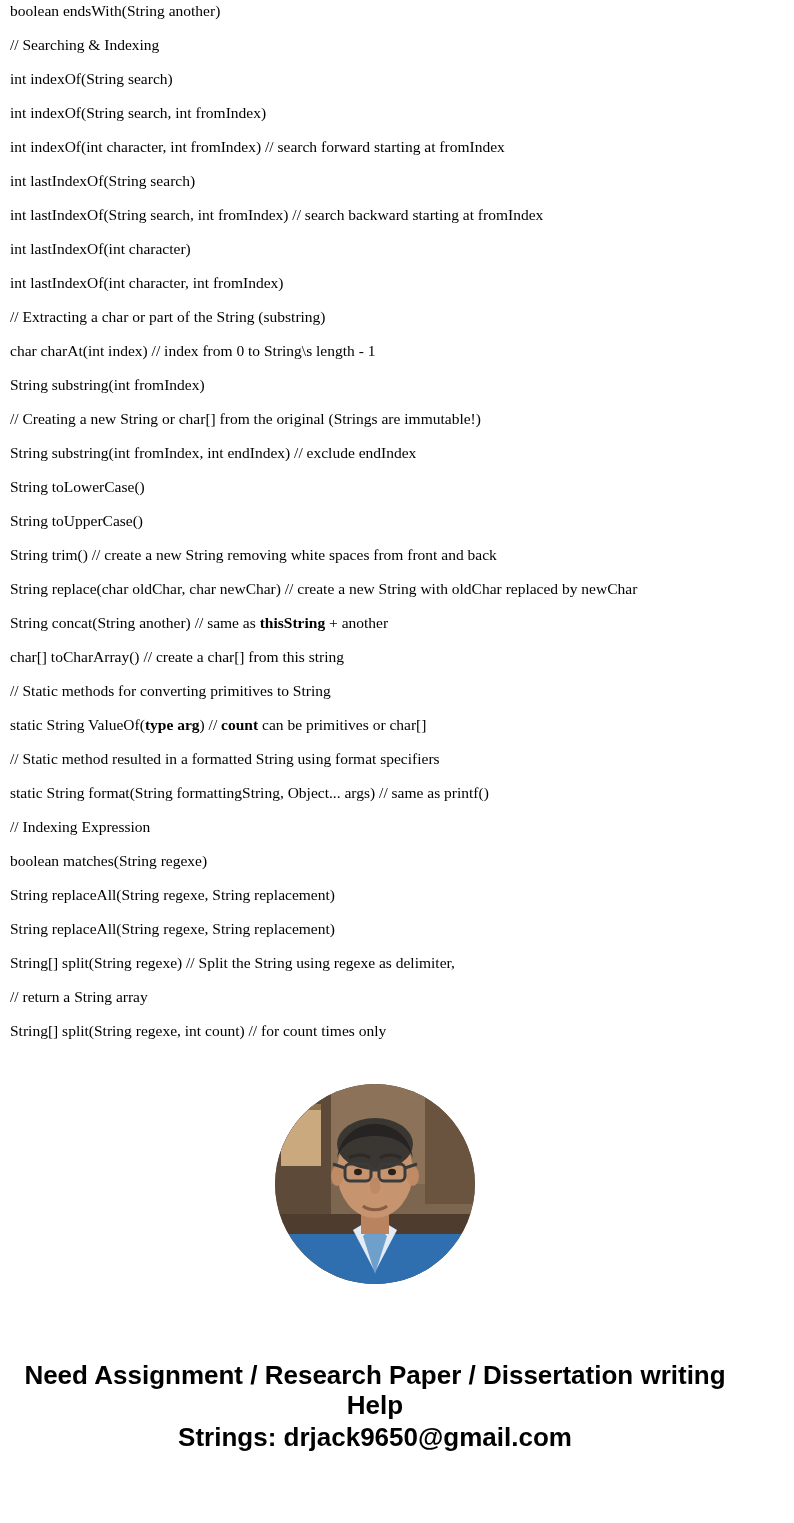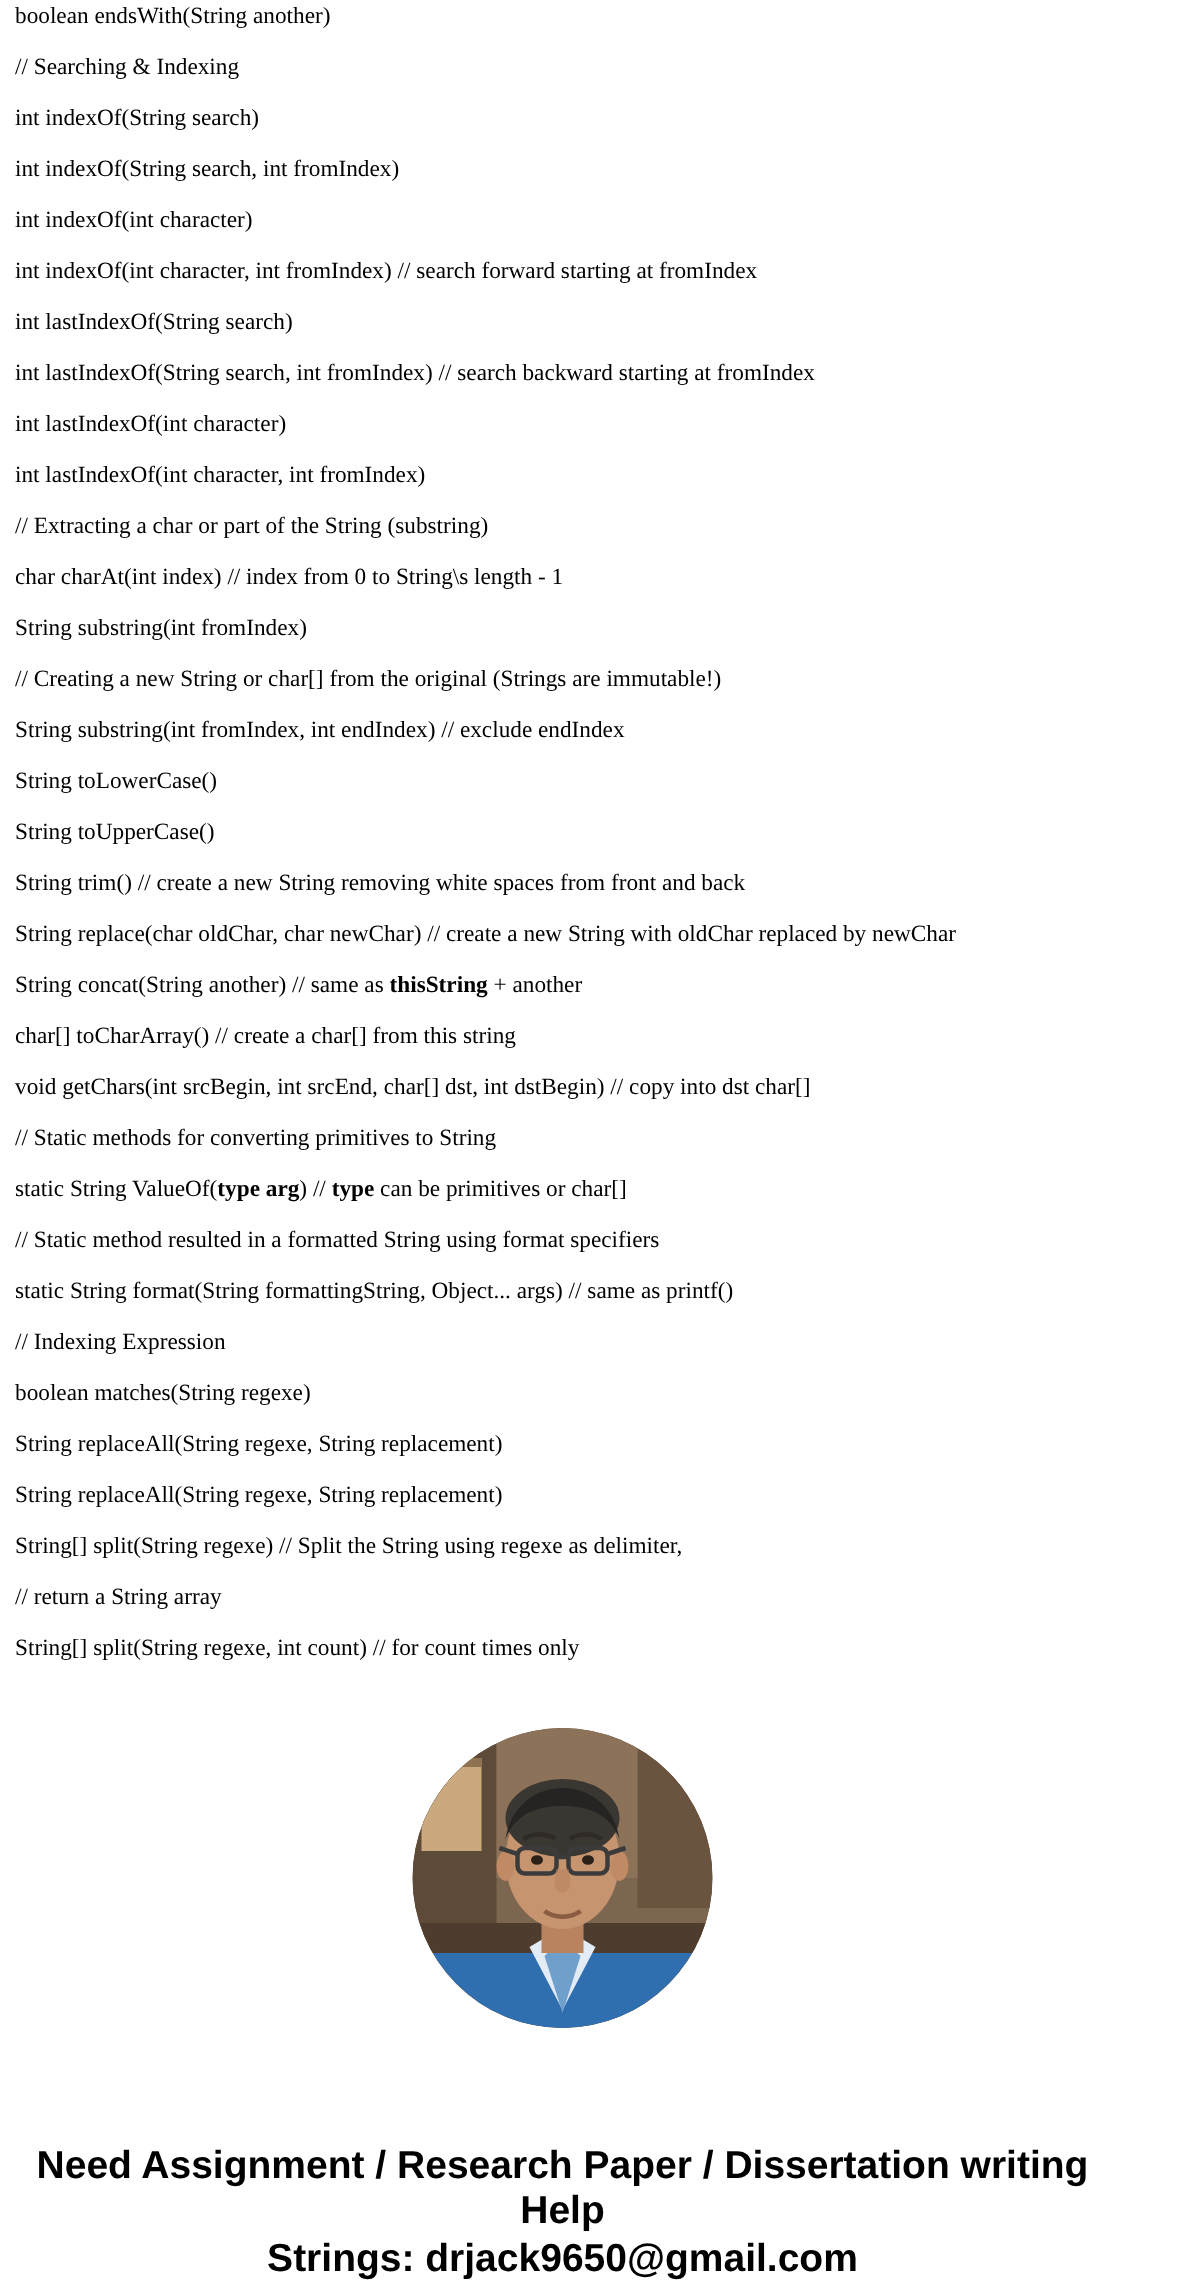--- a/index.html
+++ b/index.html
@@ -73,40 +73,38 @@
 </head>
 <body>
 
 <div class="page">
 
   <ul class="code-list">
     <li class="line">boolean endsWith(String another)</li>
     <li class="line">// Searching &amp; Indexing</li>
     <li class="line">int indexOf(String search)</li>
     <li class="line">int indexOf(String search, int fromIndex)</li>
-    <li class="line">int indexOf(int character)</li>
     <li class="line">int indexOf(int character, int fromIndex) // search forward starting at fromIndex</li>
     <li class="line">int lastIndexOf(String search)</li>
     <li class="line">int lastIndexOf(String search, int fromIndex) // search backward starting at fromIndex</li>
     <li class="line">int lastIndexOf(int character)</li>
     <li class="line">int lastIndexOf(int character, int fromIndex)</li>
     <li class="line">// Extracting a char or part of the String (substring)</li>
     <li class="line">char charAt(int index) // index from 0 to String\s length - 1</li>
     <li class="line">String substring(int fromIndex)</li>
     <li class="line">// Creating a new String or char[] from the original (Strings are immutable!)</li>
     <li class="line">String substring(int fromIndex, int endIndex) // exclude endIndex</li>
     <li class="line">String toLowerCase()</li>
     <li class="line">String toUpperCase()</li>
     <li class="line">String trim() // create a new String removing white spaces from front and back</li>
     <li class="line">String replace(char oldChar, char newChar) // create a new String with oldChar replaced by newChar</li>
     <li class="line"><span>String concat(String another) // same as </span><span class="bold-italic">thisString</span><span> + another</span></li>
     <li class="line">char[] toCharArray() // create a char[] from this string</li>
-    <li class="line">void getChars(int srcBegin, int srcEnd, char[] dst, int dstBegin) // copy into dst char[]</li>
     <li class="line">// Static methods for converting primitives to String</li>
-    <li class="line"><span>static String ValueOf(</span><span class="bold-italic">type arg</span><span>) // </span><span class="bold-italic">type</span><span> can be primitives or char[]</span></li>
+    <li class="line"><span>static String ValueOf(</span><span class="bold-italic">type arg</span><span>) // </span><span class="bold-italic">count</span><span> can be primitives or char[]</span></li>
     <li class="line">// Static method resulted in a formatted String using format specifiers</li>
     <li class="line">static String format(String formattingString, Object... args) // same as printf()</li>
     <li class="line">// Indexing Expression</li>
     <li class="line">boolean matches(String regexe)</li>
     <li class="line">String replaceAll(String regexe, String replacement)</li>
     <li class="line">String replaceAll(String regexe, String replacement)</li>
     <li class="line">String[] split(String regexe) // Split the String using regexe as delimiter,</li>
     <li class="line">// return a String array</li>
     <li class="line">String[] split(String regexe, int count) // for count times only</li>
   </ul>

